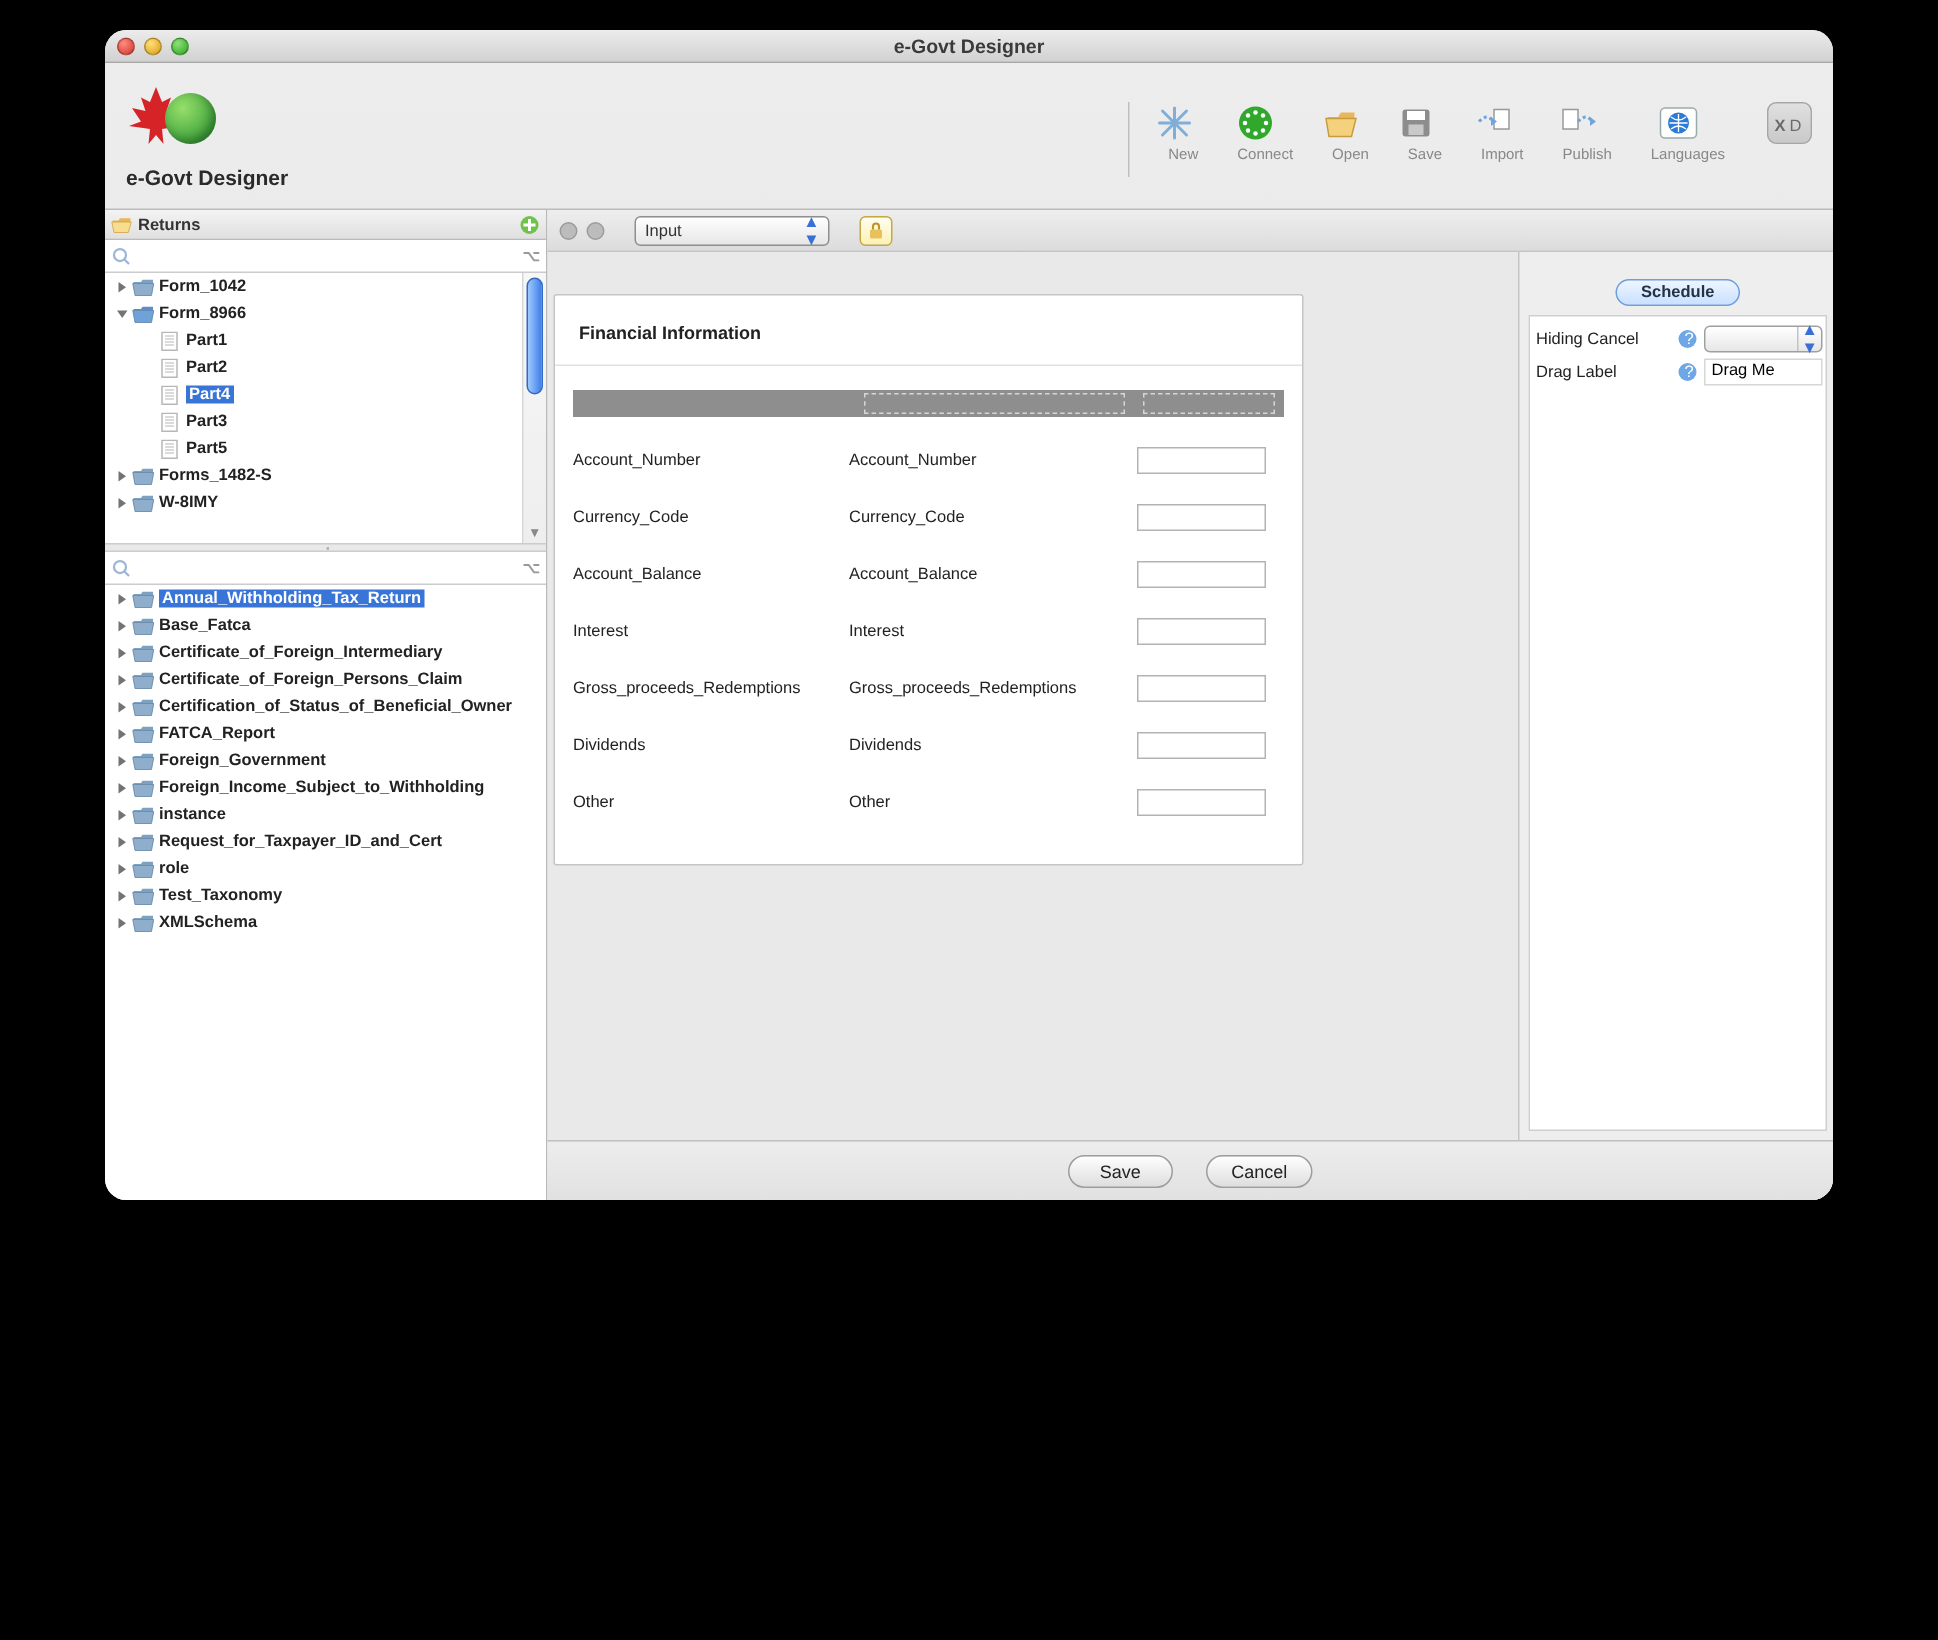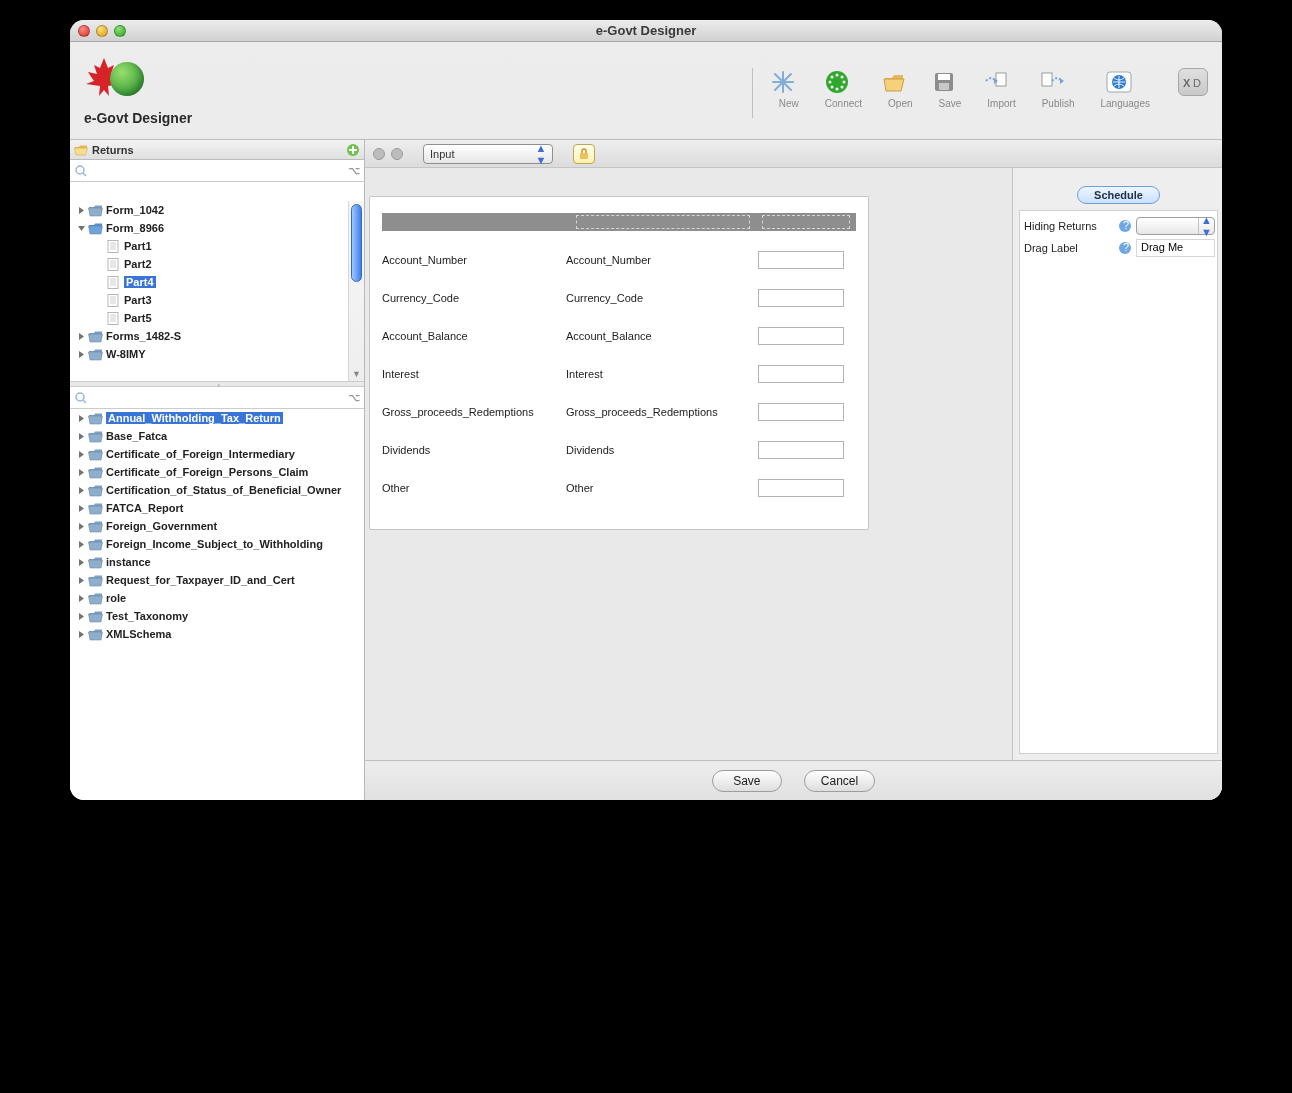--- a/index.html
+++ b/index.html
@@ -26,21 +26,21 @@
 .chip { width: 30px; height: 28px; border-radius: 6px; background: linear-gradient(#e0e0e0,#c9c9c9); border: 1px solid #a6a6a6; display:flex;align-items:center;justify-content:center; }
 .content { display: flex; flex: 1; min-height: 0; }
 .sidebar { width: 295px; display: flex; flex-direction: column; border-right: 1px solid #b9b9b9; background: #fff; font-weight: bold; }
 .panel-head { height: 20px; background: linear-gradient(#f3f3f3,#e0e0e0); border-bottom: 1px solid #bbb; display: flex; align-items: center; padding: 0 4px; color: #333; }
 .panel-head .foldico { width:14px; height:14px; margin-right:4px; }
 .panel-head .plus { margin-left: auto; width:14px;height:14px; }
 .search-row { height: 22px; display: flex; align-items: center; padding: 0 4px; border-bottom: 1px solid #ccc; }
 .search-row svg { margin-right: auto; }
 .search-row .kb { font-size: 10px; color: #999; }
 .tree-wrap { position: relative; overflow: hidden; }
-#returns-tree.tree-wrap { height: 180px; margin-top: 19px; }
+#returns-tree.tree-wrap { height: 180px; }
 #tax-tree.tree-wrap { flex:1; }
 .tree { position: absolute; inset: 0 16px 0 0; overflow: auto; }
 .tree-scrollbar { position: absolute; right: 0; top: 0; bottom: 0; width: 16px; background: linear-gradient(#f7f7f7,#eee); border-left: 1px solid #d5d5d5; }
 .thumb { position: absolute; left: 2px; right: 2px; top: 3px; height: 78px; border-radius: 7px; background: linear-gradient(90deg,#9fc9ff,#3d7fe6); border:1px solid #3468c2; }
 .arrow { position:absolute; left:0; right:0; height:14px; display:flex;align-items:center;justify-content:center;color:#888;font-size:9px; }
 .arrow.up{top:0;} .arrow.down{bottom:0;}
 .tree ul { list-style:none; }
 .tree li { white-space: nowrap; padding: 1px 0; }
 .row { display:flex; align-items:center; height:16px; }
 .tw { width:11px; height:11px; margin-right:1px; color:#707070; cursor:pointer; }
@@ -552,20 +552,21 @@
             <svg width="12" height="13">
               <rect x="2" y="6" width="8" height="6" fill="#e9c15a" rx="1"></rect>
               <path d="M4 6V4a2 2 0 0 1 4 0v2" fill="none" stroke="#c09328" stroke-width="1.4"></path>
             </svg>
           </div>
       </div>
 
       <div class="canvas-wrap">
         <div class="canvas-scroll">
           <div class="form-card">
+            <div class="form-title">Financial Information</div>
             <div class="grid-head">
               <div class="gh-cell" style="left:194px; width:174px;"></div>
               <div class="gh-cell" style="left:380px; width:88px;"></div>
             </div>
             <div class="form-rows" id="form-rows">
                 <div class="frow">
                   <div class="c1">Account_Number</div>
     <div class="c2">Account_Number</div>
     <div class="c3"><input type="text" style=""></div>
                 </div>
@@ -600,21 +601,21 @@
     <div class="c3"><input type="text" style=""></div>
                 </div>
               </div>
           </div>
         </div>
 
         <div class="right-pane">
           <div class="tabchip">Schedule</div>
           <div class="proplist">
             <div class="prow">
-              <span class="pl">Hiding Returns</span>
+              <span class="pl">Hiding Cancel</span>
               <svg class="help" viewBox="0 0 14 14">
                   <circle cx="7" cy="7" r="6" fill="#6ea7e6"></circle>
                   <text x="5" y="10" font-size="9" fill="#fff">?</text>
                 </svg>
               <div class="mini-select">
                   <div class="st">
                     <span>▲</span>
                     <span>▼</span>
                   </div>
                 </div>

